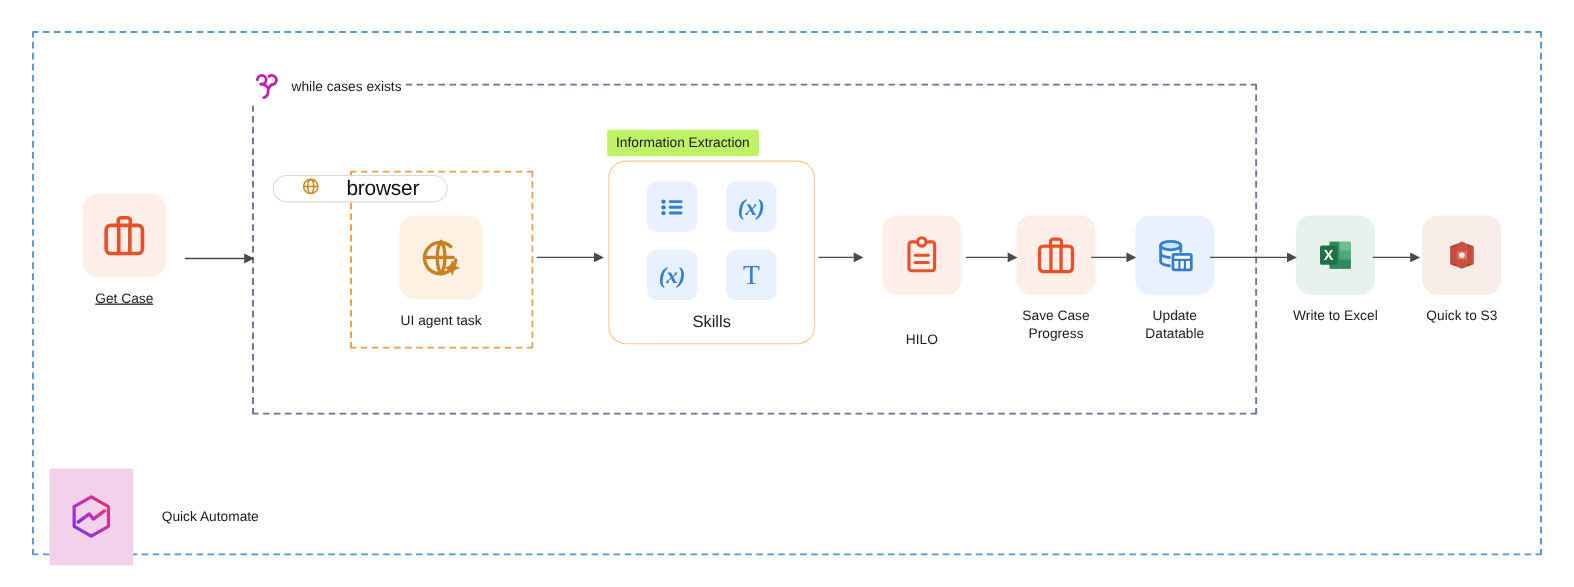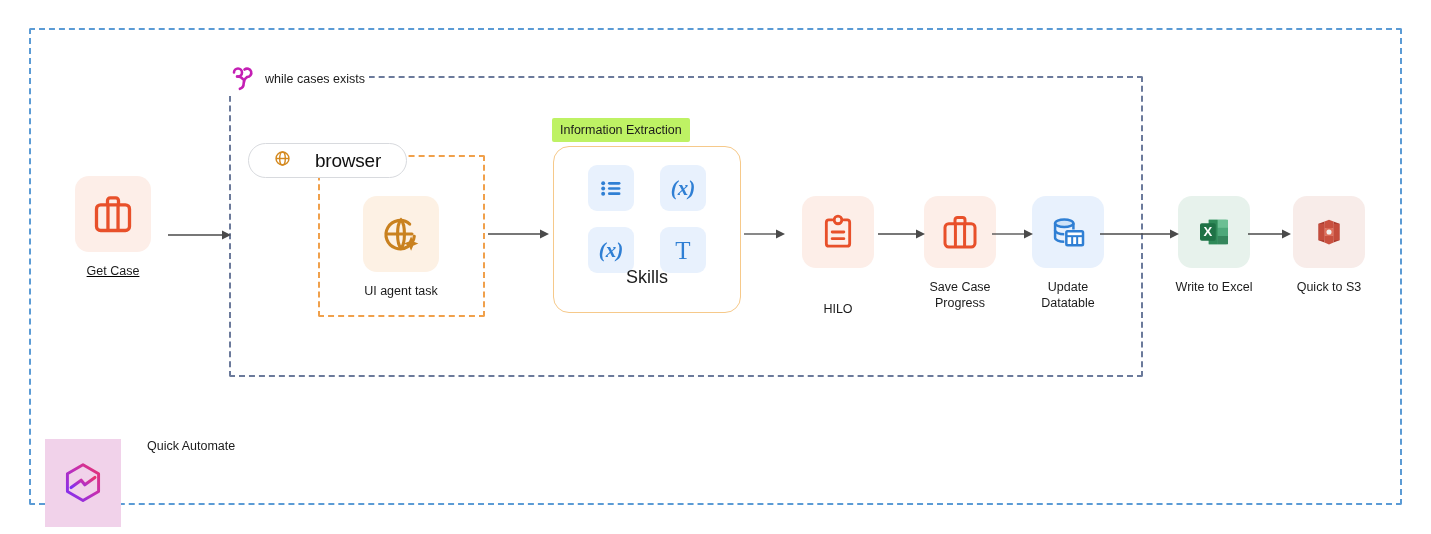--- a/index.html
+++ b/index.html
@@ -25,21 +25,21 @@
     background:#ffffff;padding:0 4px 0 0;height:34px;justify-content:center;
   }
   .loop-icon{width:30px;height:30px;display:block;}
   .loop-label{font-size:12.5px;color:#1b1b1b;white-space:nowrap;}
 
   .browser-frame{
     position:absolute;left:318px;top:155px;width:167px;height:162px;
     border:2px dashed #f0a04b;border-radius:2px;box-sizing:border-box;
   }
   .browser-pill{
-    position:absolute;left:248px;top:143px;width:159px;height:35px;
+    position:absolute;left:248px;top:159px;width:159px;height:25px;
     background:#ffffff;border:1px solid #d8dade;border-radius:18px;
     display:flex;align-items:center;justify-content:center;gap:24px;
     box-sizing:border-box;
   }
   .browser-pill .pill-text{font-size:19px;color:#111;font-weight:400;letter-spacing:-.2px;}
 
   
   .node{position:absolute;display:flex;flex-direction:column;align-items:center;width:110px;}
   .tile{
     width:76px;height:76px;border-radius:14px;
@@ -68,26 +68,26 @@
   .skills-grid{
     position:absolute;left:0;top:18px;width:100%;
     display:grid;grid-template-columns:repeat(2,46px);grid-auto-rows:46px;
     gap:16px 26px;justify-content:center;
   }
   .skill-chip{
     width:46px;height:46px;border-radius:9px;background:#e8f1fd;
     display:flex;align-items:center;justify-content:center;color:#2f7fd4;
   }
   .skills-caption{
-    position:absolute;left:0;bottom:24px;width:100%;text-align:center;
-    font-size:18px;color:#1b1b1b;
-  }
-
-  
-  .legend{position:absolute;left:45px;top:439px;display:flex;align-items:flex-start;gap:26px;}
+    position:absolute;left:0;bottom:11px;width:100%;text-align:center;
+    font-size:15px;color:#1b1b1b;
+  }
+
+  
+  .legend{position:absolute;left:45px;top:426px;display:flex;align-items:center;gap:26px;}
   .legend-tile{width:76px;height:88px;background:#f1d2ea;display:flex;align-items:center;justify-content:center;}
   .legend-label{font-size:12.5px;color:#1b1b1b;}
 
   
   .arrow{position:absolute;height:12px;}
   .arrow svg{display:block;overflow:visible;}
 </style>
 </head>
 <body>
 

